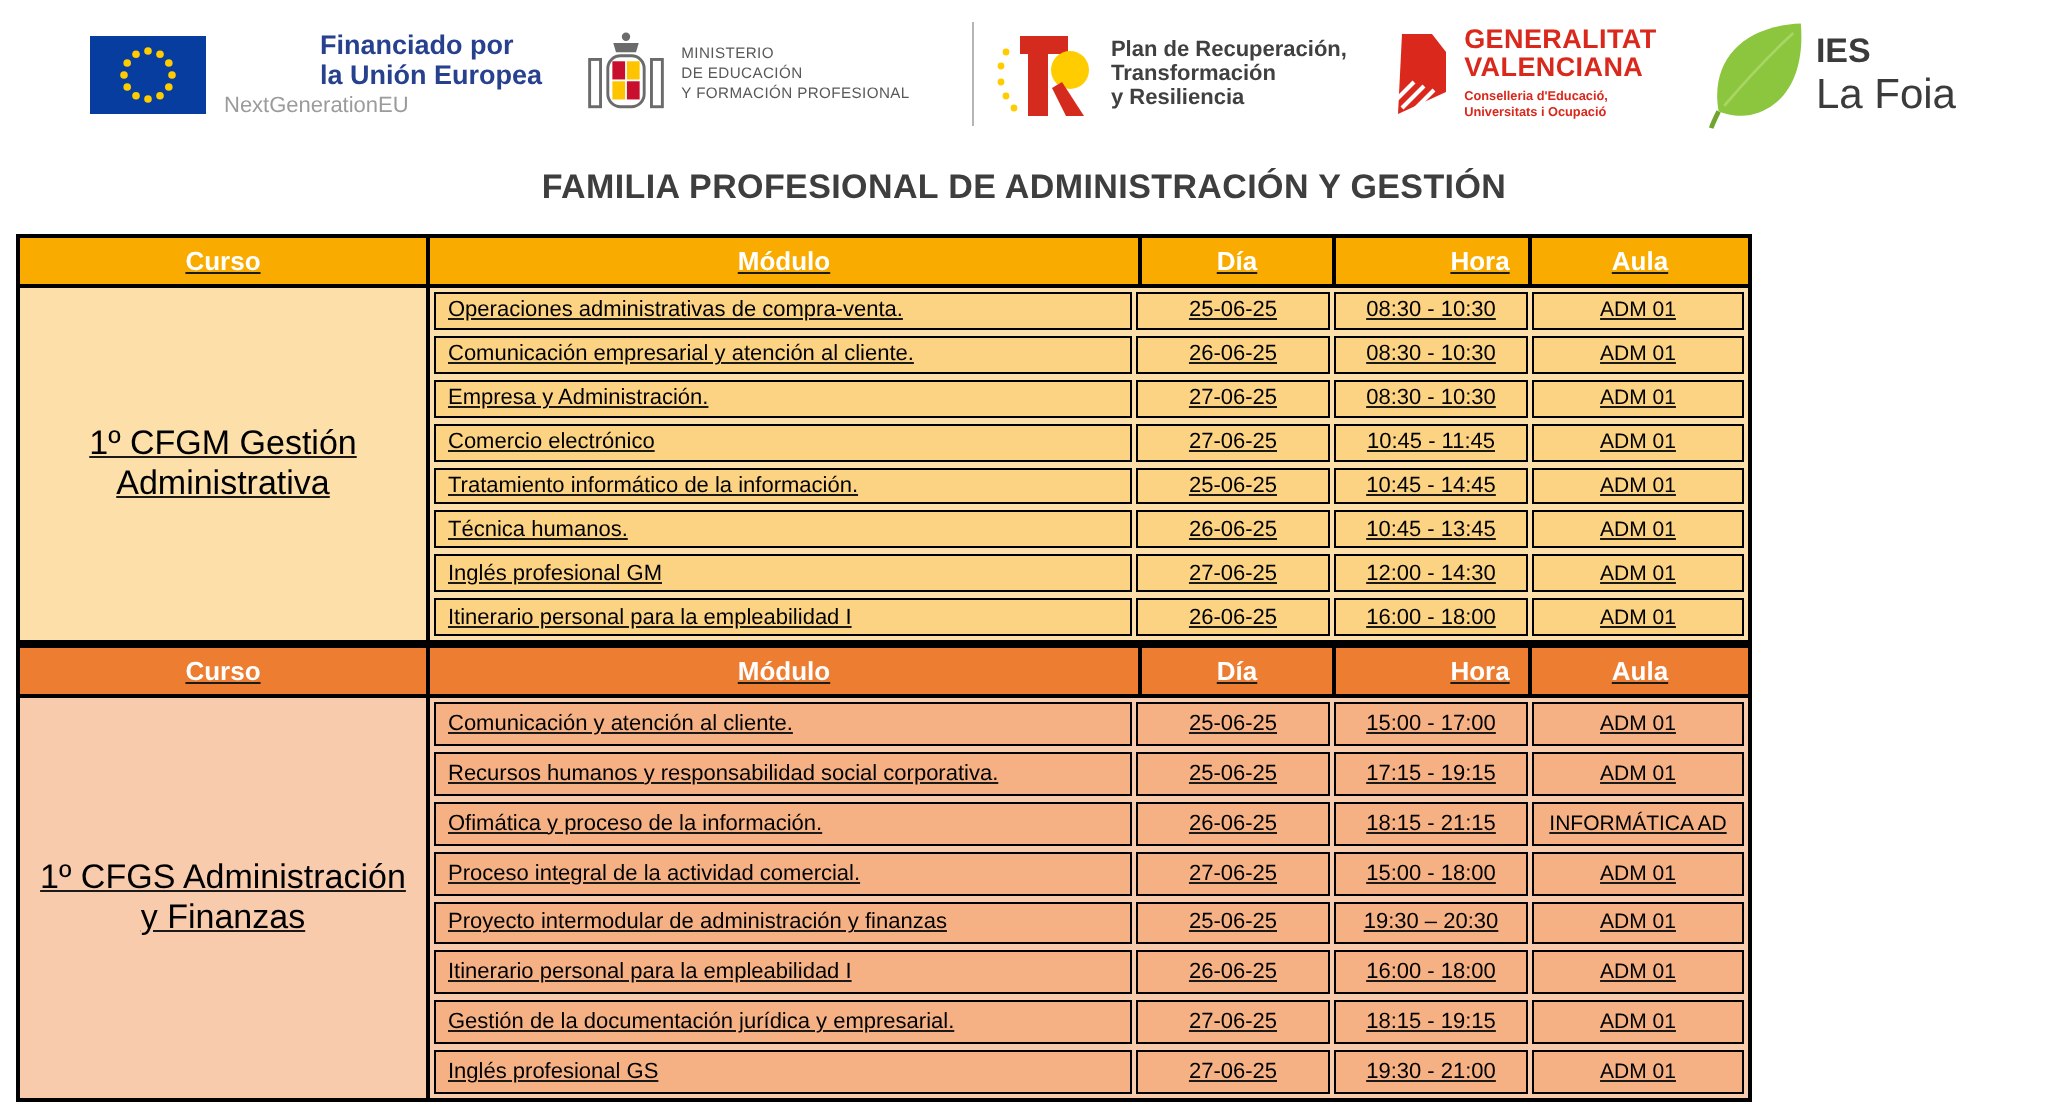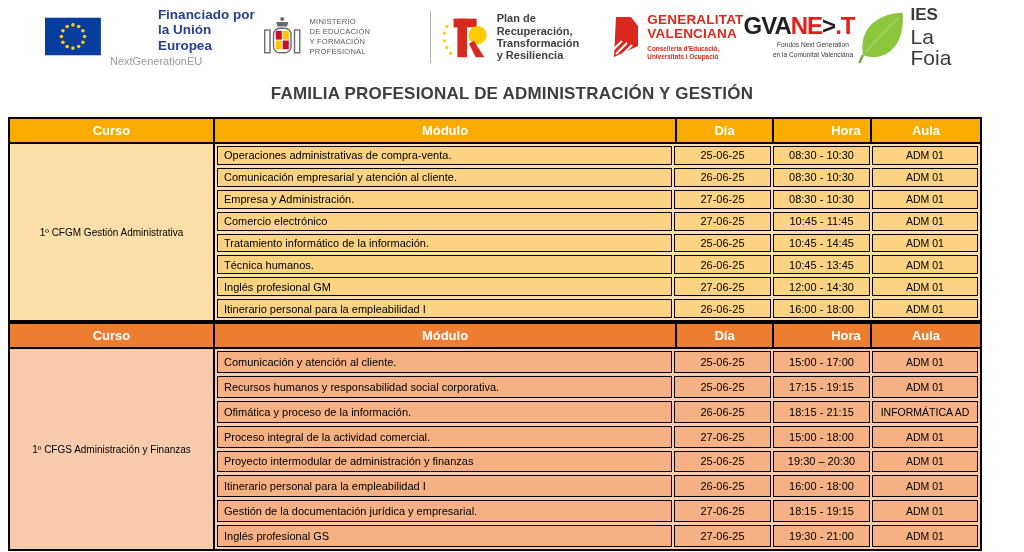--- a/index.html
+++ b/index.html
@@ -32,39 +32,39 @@
 
   .ies-text { margin-left: 2px; color: #3b3b3a; line-height: 1; }
   .ies-text .l1 { font-size: 17px; font-weight: bold; }
   .ies-text .l2 { font-size: 21px; margin-top: 3px; }
 
   
   .page-title { text-align: center; font-size: 17px; font-weight: bold; color: #3e3e3e;
     margin-top: 16px; letter-spacing: .2px; }
 
   
-  .schedule { margin: 13px 8px 0 8px; width: 974px; }
+  .schedule { margin: 13px 8px 0 8px; width: 868px; text-decoration: underline; }
   .shead { display: flex; height: 27px; border: 2px solid #000; border-bottom: 2px solid #000; }
   .shead + .sbody { border-top: none; }
   .shead .hcell { display: flex; align-items: center; justify-content: center;
     color: #fff; font-weight: bold; font-size: 13px; }
   .hcell.curso { width: 205px; border-right: 2px solid #000; }
   .hcell.modulo { flex: 1; border-right: 2px solid #000; }
   .hcell.dia { width: 97px; border-right: 2px solid #000; }
   .hcell.hora { width: 98px; border-right: 2px solid #000; padding-left: 48px; }
   .hcell.aula { width: 108px; }
   .gold .shead .hcell { background: var(--gold-header); }
   .salmon .shead .hcell { background: var(--orange-header); }
 
   .sbody { display: flex; border: 2px solid #000; border-top: none; }
   .gold .sbody { background: var(--gold-curso); height: 178px; }
   .salmon .sbody { background: var(--salmon-curso); height: 202px; }
 
   .curso-cell { width: 205px; border-right: 2px solid #000; display: flex; align-items: center;
-    justify-content: center; text-align: center; font-size: 10px; padding: 0 8px; color: #000; }
+    justify-content: center; text-align: center; font-size: 17px; padding: 0 8px; color: #000; }
 
   .row-list { flex: 1; display: flex; flex-direction: column; gap: 3px; padding: 2px; }
   .row { flex: 1; display: flex; gap: 2px; }
   .cell { border: 1px solid #000; display: flex; align-items: center; font-size: 11px; color: #000; }
   .gold .cell { background: var(--gold-row); }
   .salmon .cell { background: var(--salmon-row); }
   .cell.modulo { flex: 1; padding-left: 6px; }
   .cell.dia { width: 97px; justify-content: center; }
   .cell.hora { width: 97px; justify-content: center; }
   .cell.aula { width: 106px; justify-content: center; font-size: 10.5px; }
@@ -153,27 +153,20 @@
     <div class="gva-text">
       <div class="big">GENERALITAT</div>
       <div class="big">VALENCIANA</div>
       <div class="small">
         <div>Conselleria d'Educació,</div>
         <div>Universitats i Ocupació</div>
       </div>
     </div>
   </div>
 
-  <div class="logo-block gvanext">
-    <div class="gvanext-word"><span class="k">GVA</span><span class="r">NE</span><span class="k">&gt;</span><span class="r">.T</span></div>
-    <div class="gvanext-sub">
-      <div>Fondos Next Generation</div>
-      <div>en la Comunitat Valenciana</div>
-    </div>
-  </div>
 
   <div class="logo-block">
     <svg width="56" height="56" viewBox="0 0 60 60">
       <path d="M54 3 C24 4 5 22 10 50 C14 52 21 53 27 52 C49 47 56 25 54 3 Z" fill="#8CC63E"></path>
       <path d="M10 50 C8 54 7 56 6 59" stroke="#6FA52F" stroke-width="2.5" fill="none"></path>
       <path d="M50 8 C37 20 25 33 13 47" stroke="#A8D563" stroke-width="1.5" fill="none"></path>
     </svg>
     <div class="ies-text">
       <div class="l1">IES</div>
       <div class="l2">La Foia</div>

